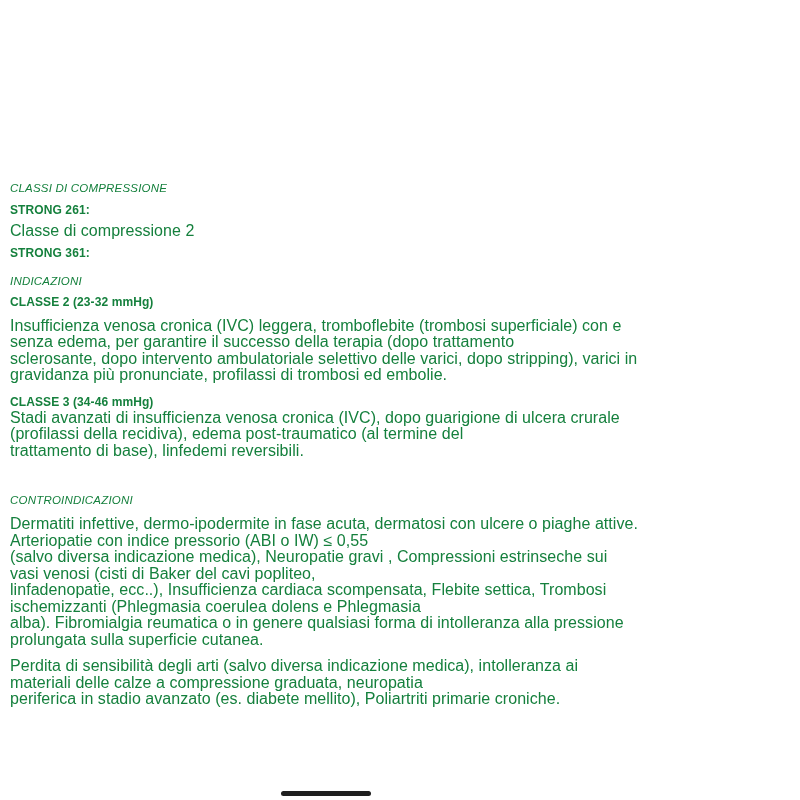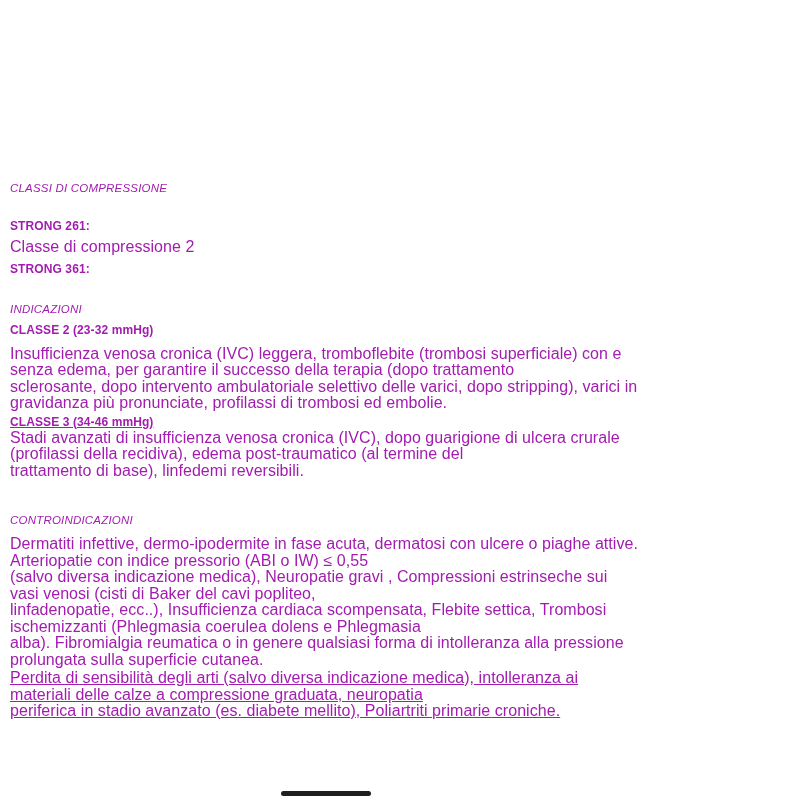--- a/index.html
+++ b/index.html
@@ -7,21 +7,21 @@
     padding: 0;
     background: #ffffff;
   }
   .canvas {
     position: relative;
     width: 652px;
     height: 800px;
     background: #ffffff;
     overflow: hidden;
     font-family: "Liberation Sans", sans-serif;
-    color: #a21caf;
+    color: #15803d;
   }
   .doc {
     position: absolute;
     top: 180px;
     left: 10px;
     right: 12px;
   }
   .sec-heading {
     font-style: italic;
     font-size: 11.5px;
@@ -34,26 +34,26 @@
     line-height: 16px;
     letter-spacing: 0.1px;
   }
   .entry-body {
     font-size: 16px;
     line-height: 16.5px;
     white-space: pre-line;
     letter-spacing: 0.05px;
   }
   .mt0  { margin-top: 0; }
-  .mt2  { margin-top: 2px; text-decoration: underline; }
+  .mt2  { margin-top: 10px; }
   .mt4  { margin-top: 8px; }
   .mt5  { margin-top: 5px; }
-  .mt6  { margin-top: 22px; }
+  .mt6  { margin-top: 6px; }
   .mt23 { margin-top: 33px; }
-  .mt24 { margin-top: 24px; }
+  .mt24 { margin-top: 12px; }
   .home-indicator {
     position: absolute;
     left: 50%;
     transform: translateX(-50%);
     top: 791px;
     width: 90px;
     height: 5px;
     border-radius: 3px;
     background: #1f1f1f;
   }

